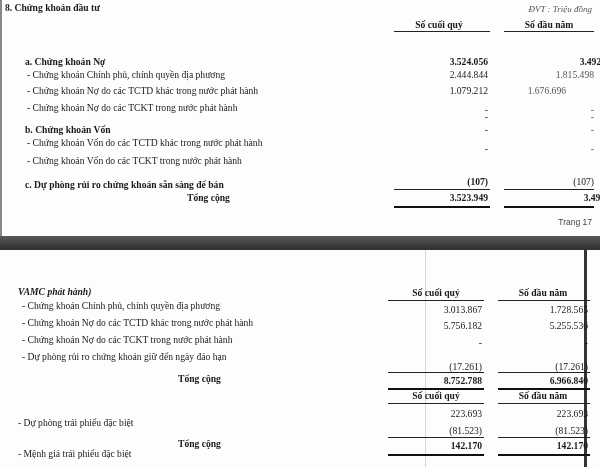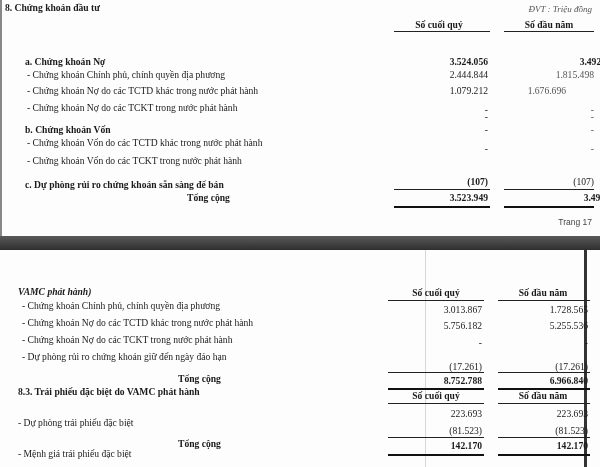--- a/index.html
+++ b/index.html
@@ -122,21 +122,20 @@
   <div class="line" style="left:498px;width:92px;top:122px;"></div>
 
   <div>
     <div class="t b" style="left:178px;top:123px;">Tổng cộng</div>
     <div class="t b r" style="left:386px;width:96px;top:125px;">8.752.788</div>
     <div class="t b r" style="left:490px;width:98px;top:125px;text-align:right;">6.966.840</div>
   </div>
   <div class="line thick" style="left:388px;width:96px;top:138px;"></div>
   <div class="line thick" style="left:498px;width:92px;top:138px;"></div>
 
-  <div class="t b" style="left:18px;top:136px;">8.3. Trái phiếu đặc biệt do VAMC phát hành</div>
   <div class="t b c" style="left:388px;width:96px;top:140px;">Số cuối quý</div>
   <div class="t b c" style="left:498px;width:90px;top:140px;">Số đầu năm</div>
   <div class="line" style="left:388px;width:96px;top:153px;"></div>
   <div class="line" style="left:498px;width:92px;top:153px;"></div>
 
   <div>
     <div class="t" style="left:18px;top:150px;margin-top:48px;">- Mệnh giá trái phiếu đặc biệt</div>
     <div class="t r" style="left:386px;width:96px;top:158px;">223.693</div>
     <div class="t r" style="left:490px;width:98px;top:158px;">223.693</div>
   </div>

